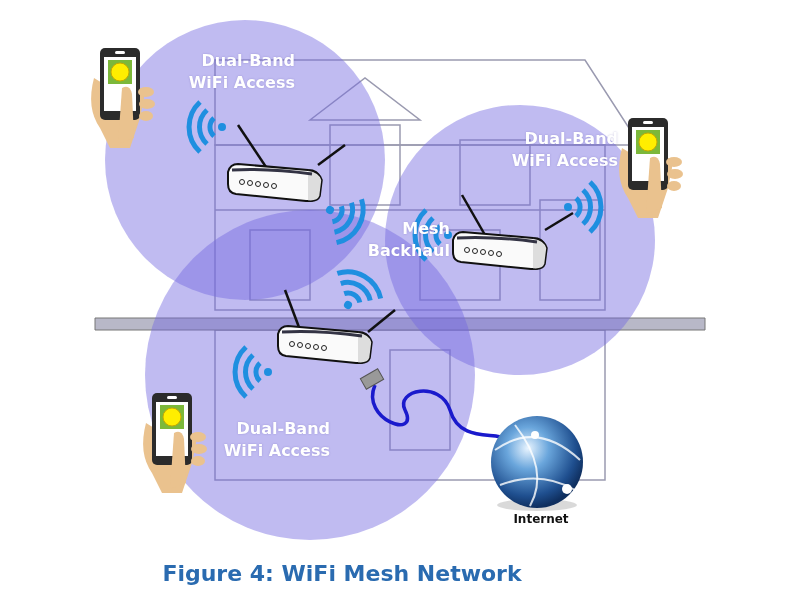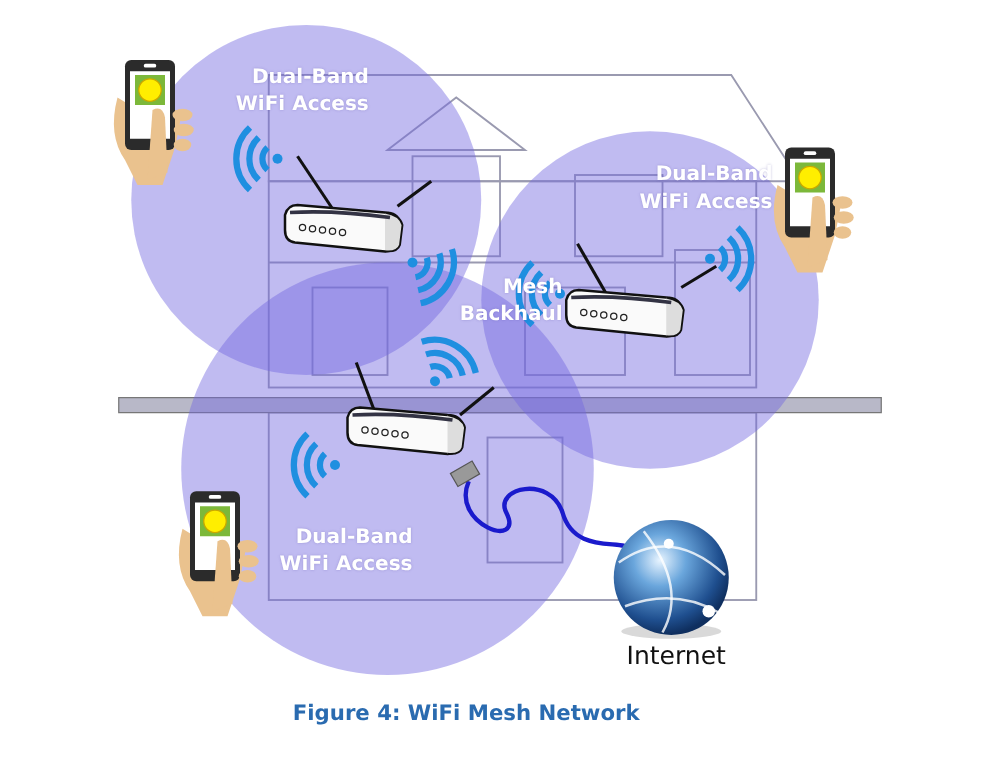--- a/index.html
+++ b/index.html
@@ -1,20 +1,20 @@
 <!DOCTYPE html>
 <html><head>
 <meta charset="utf-8">
 <style>
   html,body{margin:0;padding:0;background:#fff;}
   body{width:800px;height:607px;position:relative;overflow:hidden;font-family:"DejaVu Sans",sans-serif;}
   #stage{position:absolute;left:0;top:0;width:800px;height:607px;}
   .lbl{position:absolute;color:#fff;font-weight:bold;font-size:16px;line-height:22px;text-align:right;font-family:"DejaVu Sans",sans-serif;text-shadow:0 0 2px rgba(80,70,160,.35);}
-  .internet{position:absolute;left:496px;top:512px;width:90px;text-align:center;font-weight:normal;font-size:20px;color:#111;font-family:"DejaVu Sans",sans-serif;}
-  .caption{position:absolute;left:0;top:561px;width:684px;text-align:center;font-weight:bold;font-size:17px;color:#2a6bb0;font-family:"DejaVu Sans",sans-serif;padding-left:31px;}
+  .internet{position:absolute;left:496px;top:512px;width:90px;text-align:center;font-weight:bold;font-size:12px;color:#111;font-family:"DejaVu Sans",sans-serif;}
+  .caption{position:absolute;left:0;top:561px;width:684px;text-align:center;font-weight:bold;font-size:22px;color:#2a6bb0;font-family:"DejaVu Sans",sans-serif;}
 </style>
 </head>
 <body>
 
 <div id="stage">
 <svg width="800" height="607" viewBox="0 0 800 607" xmlns="http://www.w3.org/2000/svg">
   <defs>
     <radialGradient id="globeG" cx="40%" cy="35%" r="65%">
       <stop offset="0" stop-color="#e8f4ff"></stop>
       <stop offset="0.35" stop-color="#6aa6dc"></stop>

